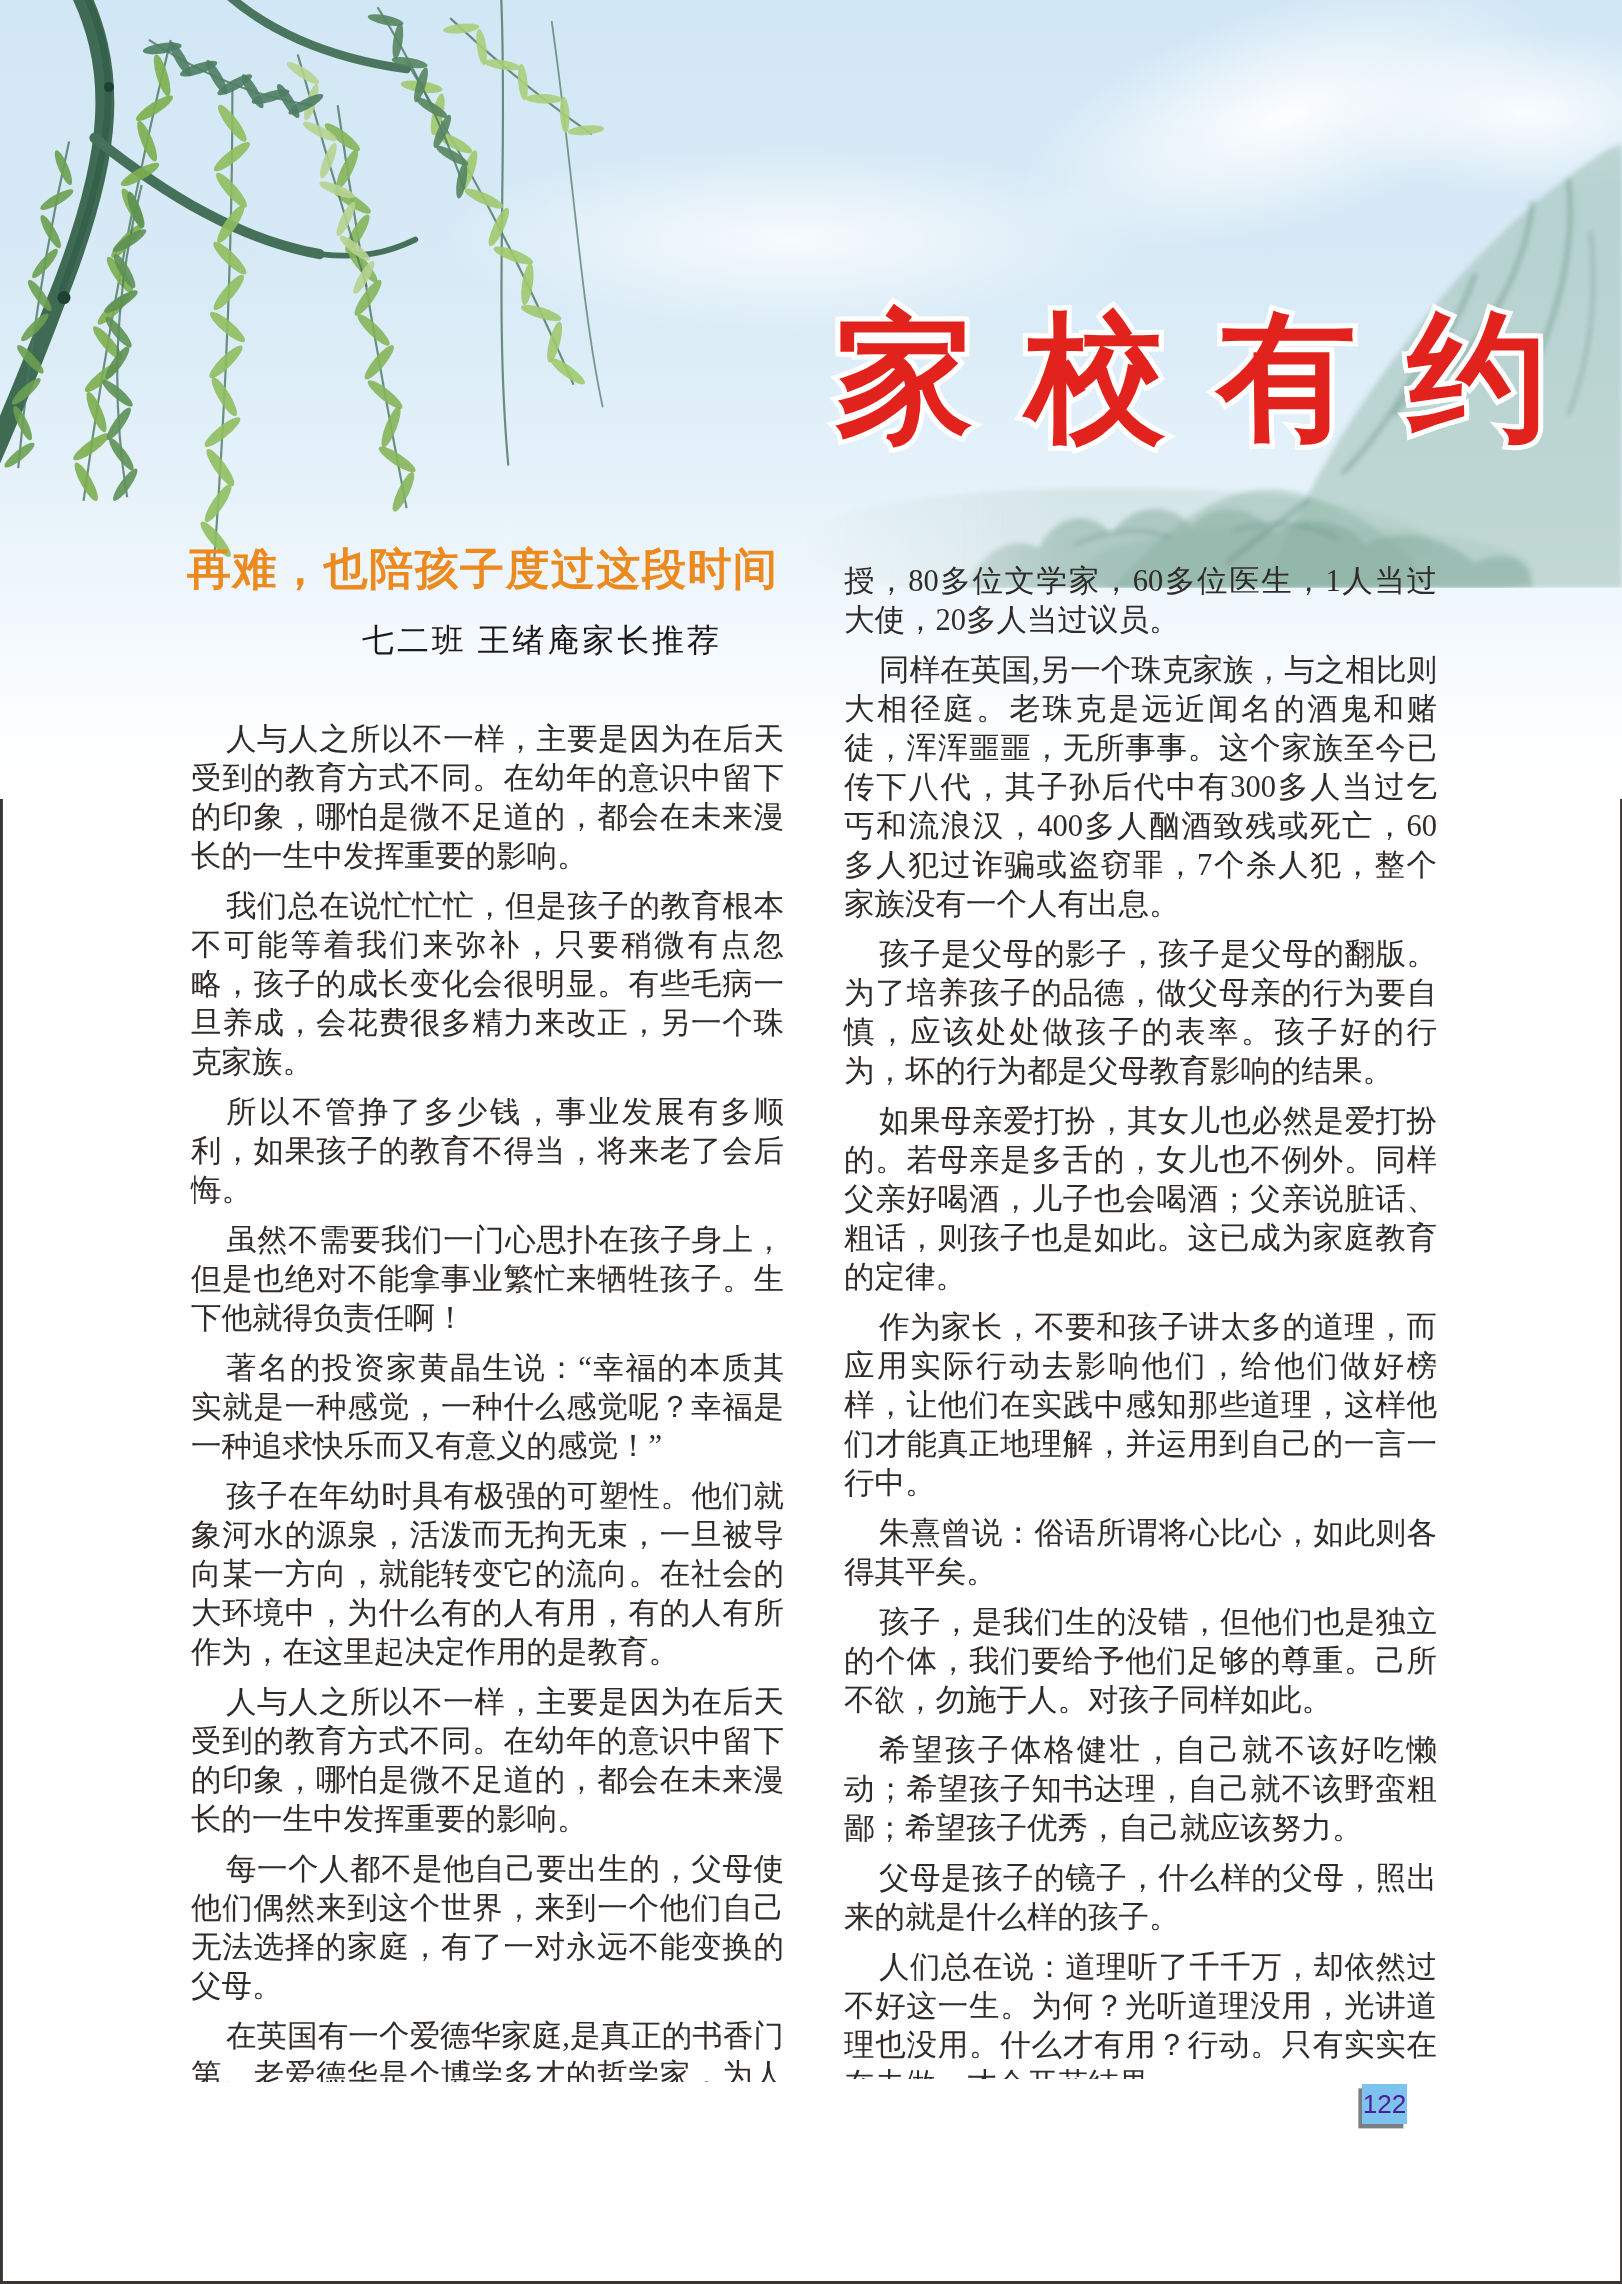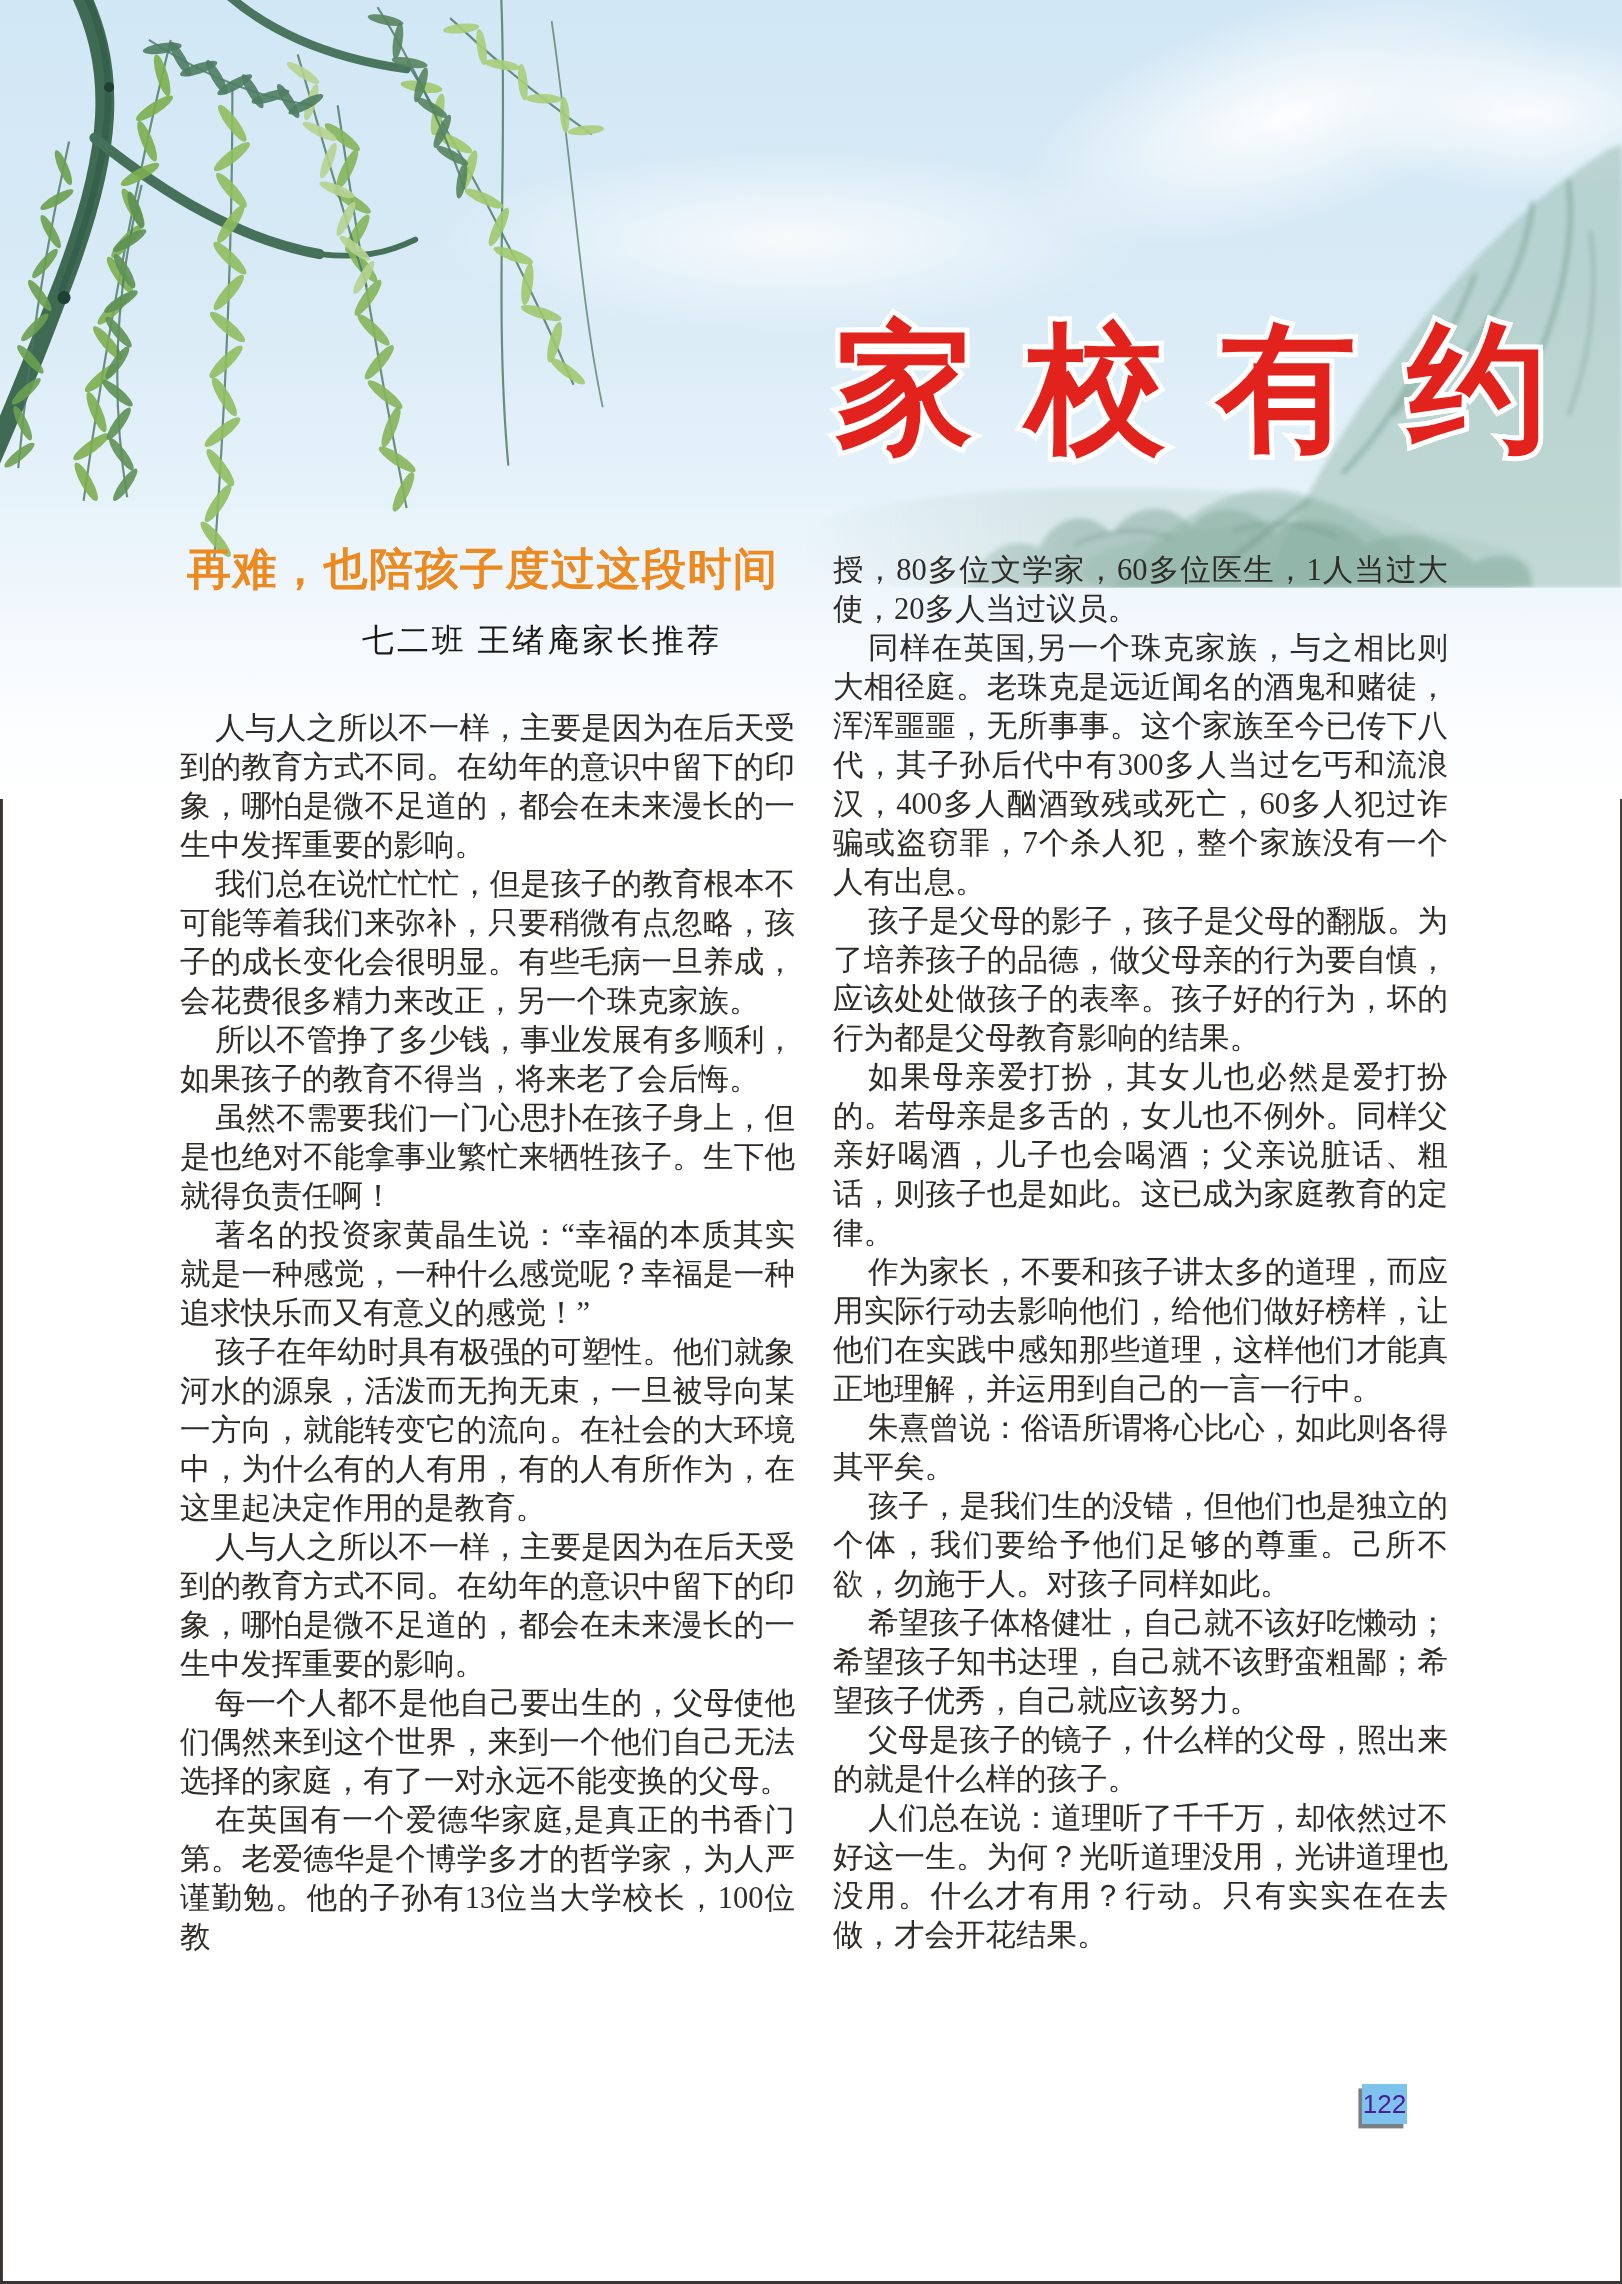--- a/index.html
+++ b/index.html
@@ -21,21 +21,21 @@
     background:radial-gradient(closest-side,rgba(255,255,255,.95),rgba(255,255,255,0));}
   .cloud-2{left:436px;top:145px;width:712px;height:189px;
     background:radial-gradient(closest-side,rgba(255,255,255,.8),rgba(255,255,255,0));}
   .cloud-3{left:1337px;top:29px;width:378px;height:167px;
     background:radial-gradient(closest-side,rgba(255,255,255,.9),rgba(255,255,255,0));}
   
   .willow-svg{position:absolute;left:0;top:0;}
   .mountain-svg{position:absolute;left:799px;top:109px;}
   
   .masthead{
-    position:absolute;left:835px;top:318px;margin:0;
+    position:absolute;left:835px;top:307px;margin:0;
     font-family:"Liberation Sans","DejaVu Sans",sans-serif;
     font-weight:900;font-size:139px;line-height:1;letter-spacing:52px;
     color:#e2231d;white-space:nowrap;
     -webkit-text-stroke:9.4px #ffffff;paint-order:stroke fill;
     text-shadow:5.1px 0 0 #fff,-5.1px 0 0 #fff,0 5.1px 0 #fff,0 -5.1px 0 #fff,
                 3.6px 3.6px 0 #fff,-3.6px 3.6px 0 #fff,3.6px -3.6px 0 #fff,-3.6px -3.6px 0 #fff;
   }
   
   .article-title{
     position:absolute;left:187px;top:540px;margin:0;
@@ -47,21 +47,21 @@
     font-size:32px;letter-spacing:2.9px;color:#1c1a18;white-space:nowrap;
   }
   
   .col{
     position:absolute;width:615px;
     font-size:30.5px;line-height:39px;
     color:#2f2b28;
     text-align:justify;
     overflow:hidden;
   }
-  .col p{margin:0;text-indent:35px;}
+  .col p{margin:11px;text-indent:35px;}
   .col p.noindent{text-indent:0;}
   .col-left{left:180px;top:709px;height:1373px;}
   .col-right{left:833px;top:551px;height:1528px;}
   
   .page-number{
     position:absolute;left:1362px;top:2084px;width:45px;height:40px;
     background:#7dc3ee;color:#4c1d95;
     font-family:"Liberation Sans","DejaVu Sans",sans-serif;
     font-size:26px;display:flex;align-items:center;justify-content:center;
     box-shadow:-3.6px 4.4px 0 #797f83;

